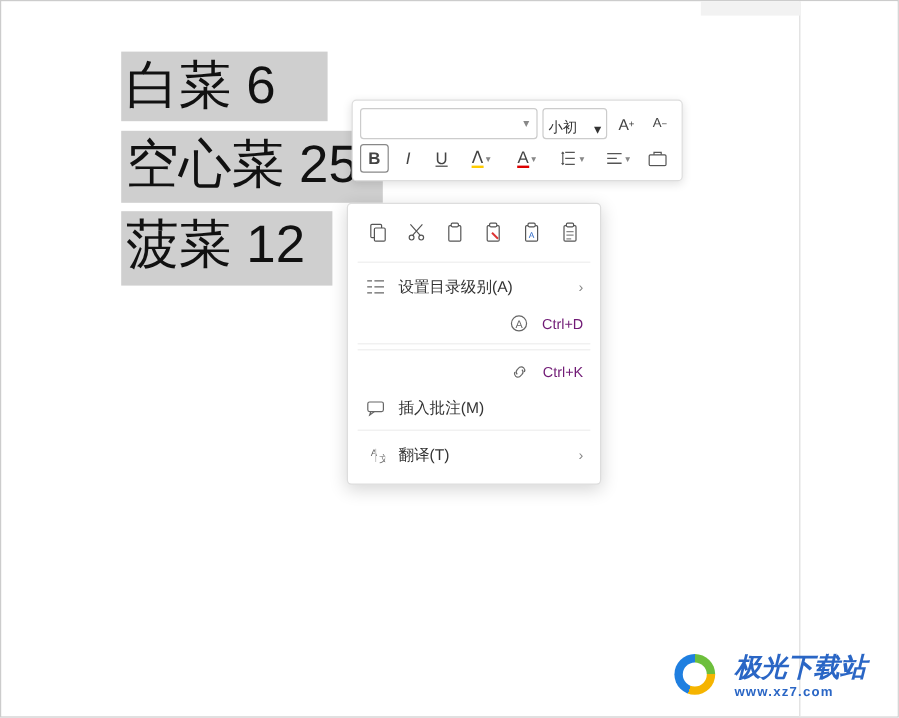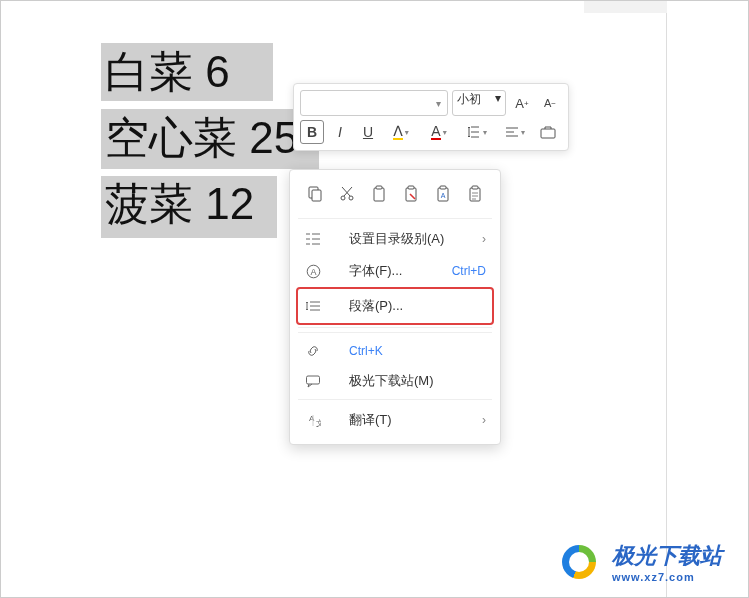--- a/index.html
+++ b/index.html
@@ -57,21 +57,21 @@
   .mt-row { display:flex; align-items:center; gap:4px; }
   .mt-row + .mt-row { margin-top:4px; }
   .font-select {
     flex:1; height:26px; border:1px solid #ccc; border-radius:3px;
     display:flex; align-items:center; justify-content:flex-end; padding:0 6px;
     font-size:12px; color:#555; background:#fff;
   }
   .font-select .caret { font-size:10px; color:#888; }
   .size-select {
     width:54px; height:26px; border:1px solid #ccc; border-radius:3px;
-    display:flex; align-items:flex-start; justify-content:space-between; padding:0 4px;
+    display:flex; align-items:flex-end; justify-content:space-between; padding:0 4px;
     font-size:12px; color:#333;
   }
   .mt-btn {
     width:24px; height:24px; display:flex; align-items:center; justify-content:center;
     font-size:14px; color:#444; border-radius:3px; cursor:pointer;
     position:relative;
   }
   .mt-btn.bold-active { border:1px solid #888; font-weight:bold; }
   .mt-btn.with-caret { width:34px; justify-content:center; gap:2px; }
   .mt-btn .mini-caret { font-size:8px; color:#888; }
@@ -94,27 +94,28 @@
   }
   .ctx-row-icons {
     display:flex; justify-content:space-between; padding:4px 4px 10px 4px;
   }
   .ctx-ic {
     width:26px; height:24px; display:flex; align-items:center; justify-content:center;
     cursor:pointer; border-radius:3px; color:#555;
   }
   .ctx-sep { height:1px; background:#eee; margin:2px 0 4px 0; }
   .ctx-item {
-    display:flex; align-items:center; gap:27px;
+    display:flex; align-items:center; gap:10px;
     padding:7px 6px; border-radius:3px; cursor:pointer;
     position:relative;
+    justify-content:flex-end;
   }
   .ctx-item .ic { width:18px; display:flex; justify-content:center; color:#666; font-size:14px;}
   .ctx-item .lbl { flex:1; }
-  .ctx-item .hint { color:#3b82f6; font-size:12px; }
+  .ctx-item .hint { color:#701a75; font-size:12px; }
   .ctx-item .arrow { color:#888; font-size:12px; }
   .highlight-box {
     border:2px solid #e04040; border-radius:4px;
     padding:1px 0;
     margin: 0 -2px;
   }
 
   
   .watermark {
     position:absolute; right:26px; bottom:14px;
@@ -260,34 +261,23 @@
     <span class="arrow">›</span>
   </div>
 
   <div class="ctx-item">
     <span class="ic">
       <svg width="15" height="15" viewBox="0 0 15 15">
           <circle cx="7.5" cy="7.5" r="6.3" stroke="#666" fill="none"></circle>
           <text x="7.5" y="11" font-size="9" text-anchor="middle" fill="#666">A</text>
         </svg>
     </span>
-    <span class="lbl">字体(F)...</span>
     <span class="hint">Ctrl+D</span>
   </div>
 
-  <div class="highlight-box">
-    <div class="ctx-item">
-      <span class="ic">
-        <svg width="16" height="14" viewBox="0 0 16 14">
-            <path d="M5 3h10M5 7h10M5 11h10M1 4l1-1 1 1M1 10l1 1 1-1M2 3v8" stroke="#666" fill="none"></path>
-          </svg>
-      </span>
-      <span class="lbl">段落(P)...</span>
-    </div>
-  </div>
 
 
   <div class="ctx-sep"></div>
 
 
   <div class="ctx-sep"></div>
 
   <div class="ctx-item">
     <span class="ic">
       <svg width="16" height="14" viewBox="0 0 16 14">
@@ -297,21 +287,21 @@
     <span class="hint">Ctrl+K</span>
   </div>
 
   <div class="ctx-item">
     <span class="ic">
       <svg width="16" height="14" viewBox="0 0 16 14">
           <rect x="1.5" y="2" width="13" height="8" rx="1.5" stroke="#666" fill="none"></rect>
           <path d="M4 10l-1 3 4-3" stroke="#666" fill="none"></path>
         </svg>
     </span>
-    <span class="lbl">极光下载站(M)</span>
+    <span class="lbl">插入批注(M)</span>
   </div>
 
   <div class="ctx-sep"></div>
 
   <div class="ctx-item">
     <span class="ic">
       <svg width="16" height="15" viewBox="0 0 16 15">
           <text x="4" y="8" font-size="8" fill="#666">A</text>
           <text x="11" y="13" font-size="8" fill="#666">文</text>
           <path d="M8 2v11" stroke="#ccc"></path>

